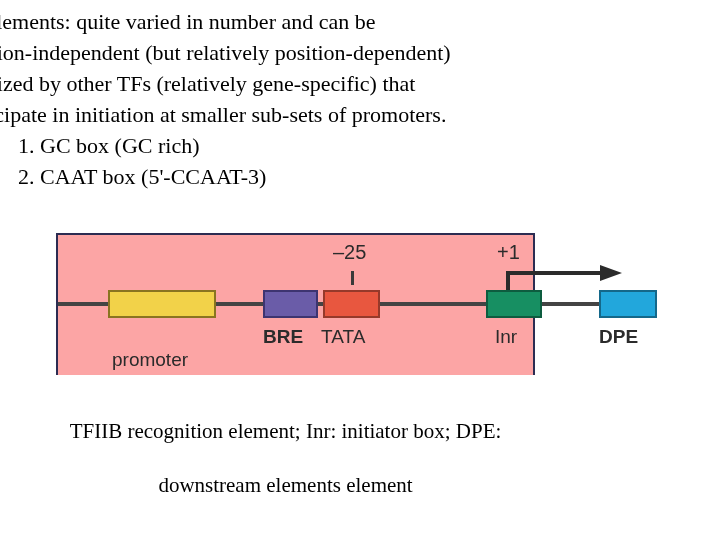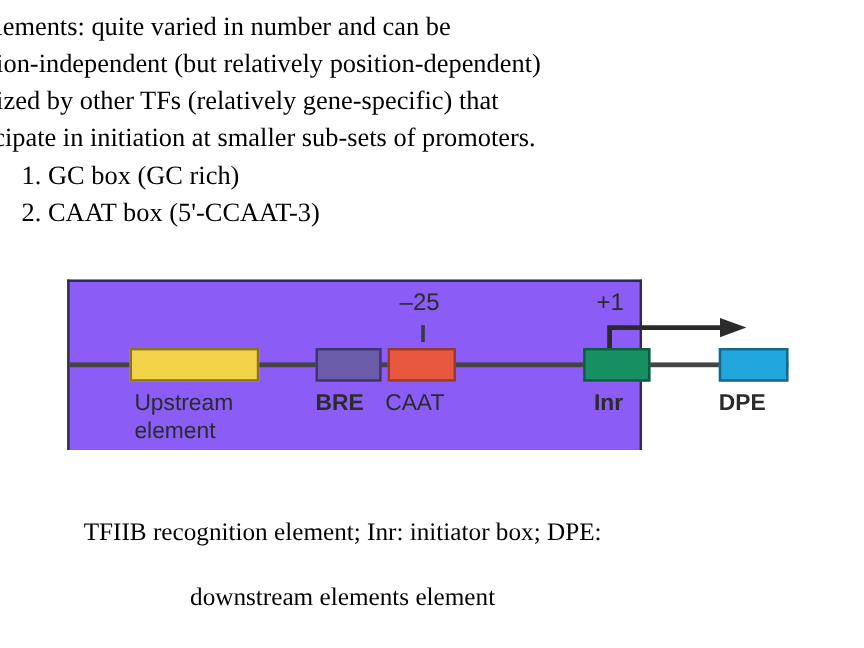--- a/index.html
+++ b/index.html
@@ -35,21 +35,21 @@
   #figure {
     position: absolute;
     left: 56px;
     top: 233px;
     width: 479px;
     height: 142px;
     border-top: 2px solid #2c2c52;
     border-left: 2px solid #2c2c52;
     border-right: 2px solid #2c2c52;
     border-bottom: none;
-    background: #8b5cf6;
+    background: #fca5a5;
     box-sizing: border-box;
   }
 
   
   .dna-line {
     position: absolute;
     left: 0px;
     top: 67px;
     width: 599px;
     height: 4px;
@@ -76,21 +76,21 @@
     top: 90px;
     font-family: "Liberation Sans", "DejaVu Sans", sans-serif;
     font-size: 19px;
     line-height: 23px;
     color: #2b2b2b;
     white-space: nowrap;
   }
   .pcap.c-upstream { left: 54px; }
   .pcap.c-bre      { left: 205px; font-weight: bold; }
   .pcap.c-tata     { left: 263px; }
-  .pcap.c-inr      { left: 437px; font-weight: bold; }
+  .pcap.c-inr      { left: 437px; }
   .pcap.c-dpe      { left: 541px; font-weight: bold; }
 
   
   .pos-label {
     position: absolute;
     font-family: "Liberation Sans", "DejaVu Sans", sans-serif;
     font-size: 20px;
     color: #2b2b2b;
     white-space: nowrap;
   }
@@ -113,21 +113,21 @@
     left: 446px;
     top: 30px;
     width: 118px;
     height: 42px;
   }
 
   
   #caption {
     position: absolute;
     left: 0;
-    top: 416px;
+    top: 404px;
     width: 571px;
     text-align: center;
     font-family: "Liberation Serif", "DejaVu Serif", serif;
     font-size: 21px;
     line-height: 54px;
     color: #000;
   }
   #caption .cline { display: block; white-space: nowrap; }
 </style>
 </head>
@@ -156,25 +156,25 @@
     <path d="M96 0 L118 8 L96 16 Z" fill="#2b2b2b"></path>
   </svg>
 
   <div class="pbox upstream"></div>
   <div class="pbox bre"></div>
   <div class="pbox tata"></div>
   <div class="pbox inr"></div>
   <div class="pbox dpe"></div>
 
   <div class="pcap c-upstream">
-    <span>Upstream</span><br>
-    <span>element</span>
+    <br>
+    <span>promoter</span>
   </div>
   <div class="pcap c-bre">BRE</div>
-  <div class="pcap c-tata">CAAT</div>
+  <div class="pcap c-tata">TATA</div>
   <div class="pcap c-inr">Inr</div>
   <div class="pcap c-dpe">DPE</div>
 
 </div>
 
 <div id="caption">
   <span class="cline">TFIIB recognition element; Inr: initiator box; DPE:</span>
   <span class="cline">downstream elements element</span>
 </div>
 

